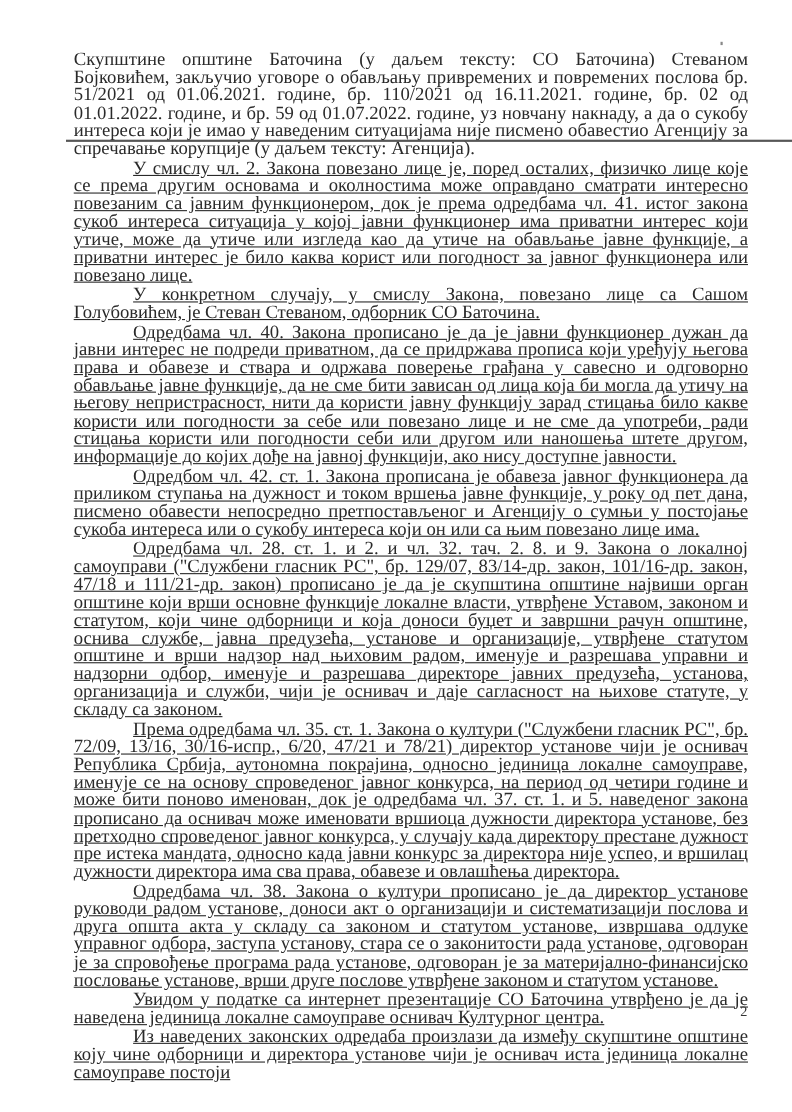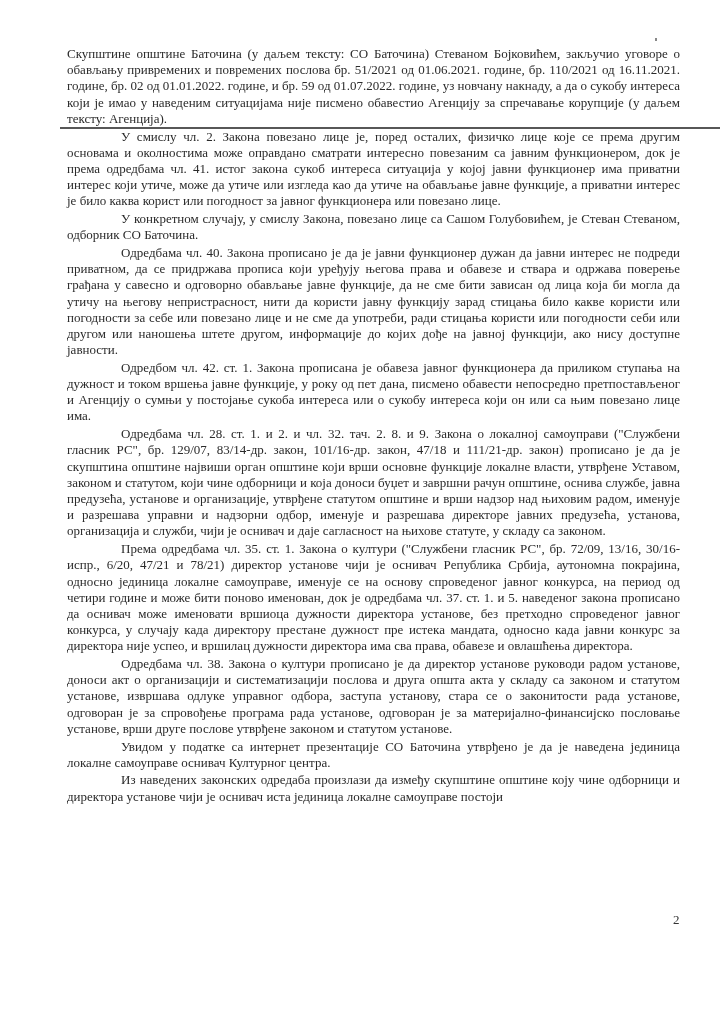--- a/index.html
+++ b/index.html
@@ -1,21 +1,21 @@
 <!DOCTYPE html>
 <html><head>
 <meta charset="utf-8">
 <style>
   html, body { margin:0; padding:0; }
   body { width:720px; height:1011px; background:#ffffff; position:relative; overflow:hidden; }
   .page { position:absolute; left:67px; top:46px; width:613px;
-    font-family:"Liberation Serif","DejaVu Serif",serif; font-size:13px; line-height:16.2px;
+    font-family:"Liberation Serif","DejaVu Serif",serif; font-size:17px; line-height:16.2px;
     color:#2a2a2a; text-align:justify; }
   .page p { margin:0 0 1.5px 0; }
-  .page p.indent { text-indent:54px; }
+  .page p.indent { text-indent:54px;text-decoration:underline; }
   .scanline { position:absolute; left:60px; top:127px; width:660px; height:1.6px; background:#3a3a3a; opacity:0.85; }
   .pagenum { position:absolute; left:673px; top:912px; font-family:"Liberation Serif",serif; font-size:13px; color:#333; }
   .speck { position:absolute; left:655px; top:38px; width:2px; height:3px; background:#888; }
 </style>
 </head>
 <body>
 
 <div class="speck"></div>
 
 <div class="page">

